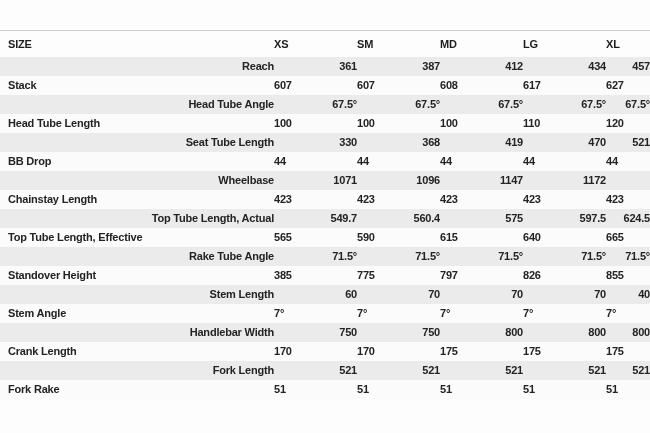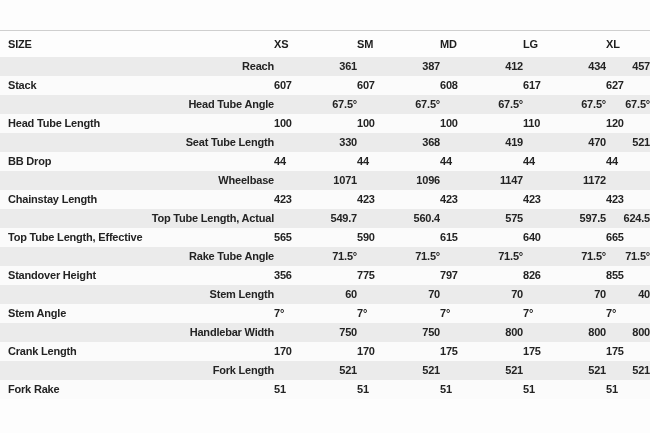--- a/index.html
+++ b/index.html
@@ -143,21 +143,21 @@
         <div class="row stripe">
           <div class="cell label">Rake Tube Angle</div>
           <div class="cell">71.5°</div>
           <div class="cell">71.5°</div>
           <div class="cell">71.5°</div>
           <div class="cell">71.5°</div>
           <div class="cell">71.5°</div>
         </div>
         <div class="row plain">
           <div class="cell label">Standover Height</div>
-          <div class="cell">356</div>
+          <div class="cell">385</div>
           <div class="cell">775</div>
           <div class="cell">797</div>
           <div class="cell">826</div>
           <div class="cell">855</div>
         </div>
         <div class="row stripe">
           <div class="cell label">Stem Length</div>
           <div class="cell">60</div>
           <div class="cell">70</div>
           <div class="cell">70</div>

